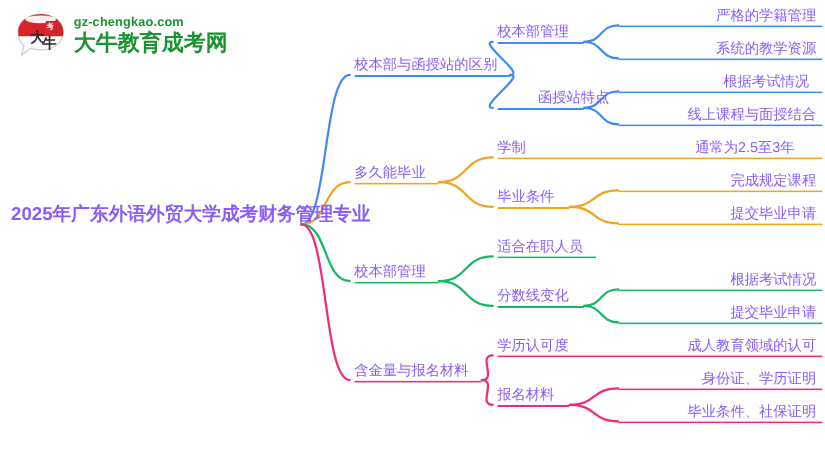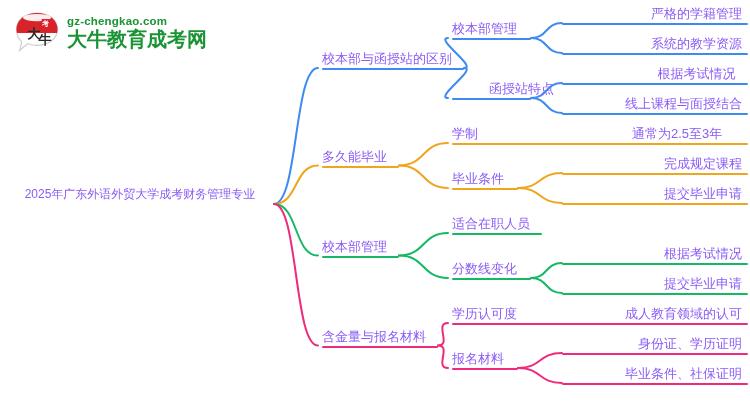--- a/index.html
+++ b/index.html
@@ -17,21 +17,21 @@
   #logo-mark{position:relative;width:46px;height:42px;flex:0 0 46px;}
   #logo-mark svg{position:absolute;left:0;top:0;}
   #logo-text{margin-left:7px;display:flex;flex-direction:column;justify-content:center;}
   #logo-title{font-size:20px;font-weight:bold;color:#1a9334;letter-spacing:0px;line-height:22px;white-space:nowrap;}
   #logo-sub{font-size:11.5px;font-weight:bold;color:#1a9334;line-height:14px;white-space:nowrap;letter-spacing:0.2px;}
 
   
   #connectors{position:absolute;left:0;top:0;width:750px;height:410px;pointer-events:none;}
   .node{position:absolute;white-space:nowrap;color:#8b5cf6;}
   .node .lbl{display:block;font-size:13px;line-height:15px;text-align:center;}
-  .root .lbl{font-size:12px;}
+  .root .lbl{font-size:17px;font-weight:bold;}
   .underline{position:absolute;height:0;border-top:2px solid #000;border-radius:1px;}
 </style>
 </head>
 <body>
 
 <div id="stage">
 
   <div id="logo">
     <div id="logo-mark">
       <svg width="46" height="42" viewBox="0 0 46 42" xmlns="http://www.w3.org/2000/svg">

